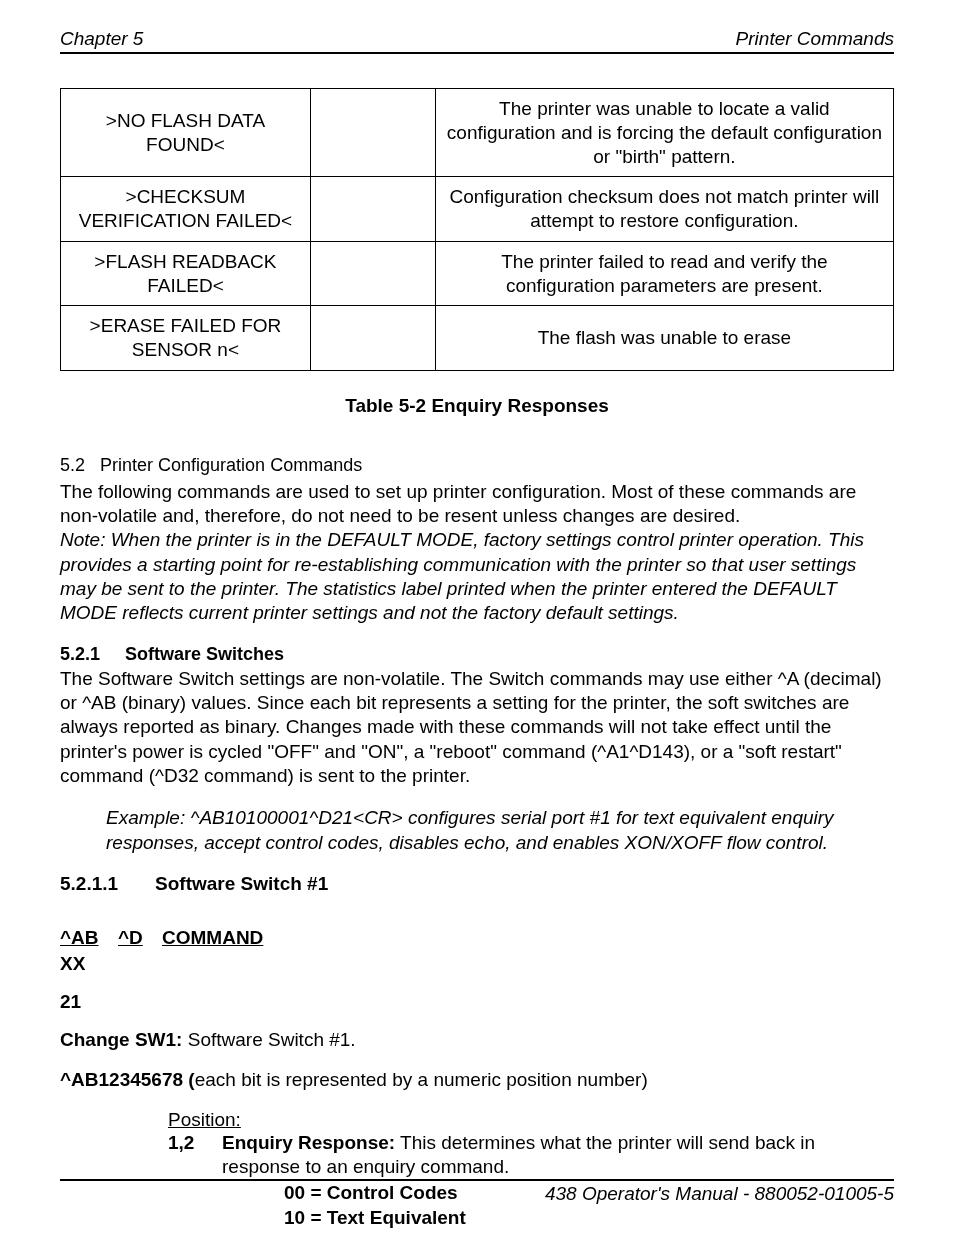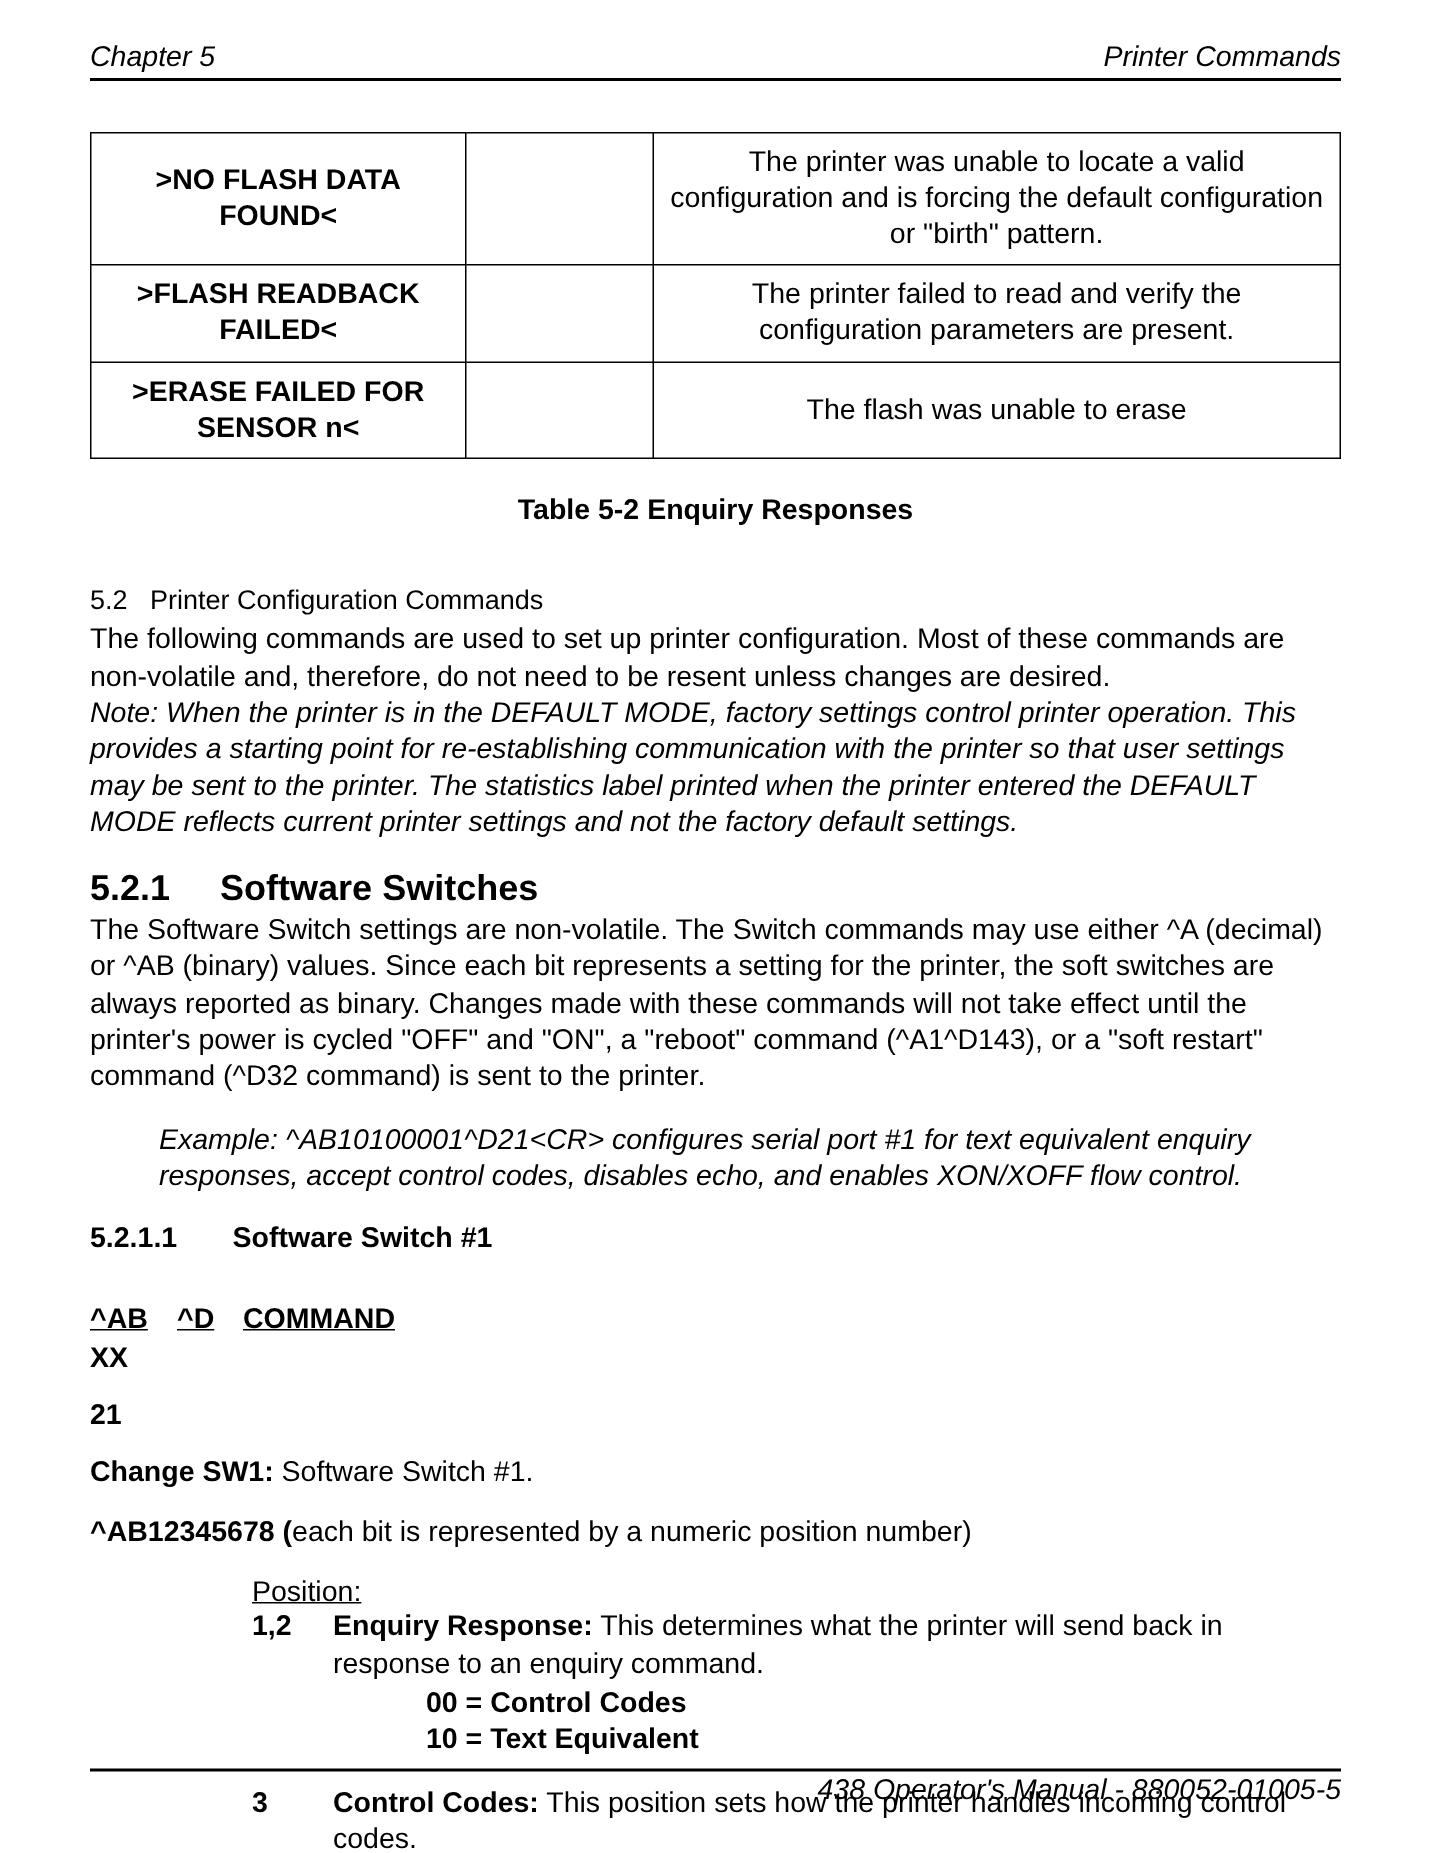--- a/index.html
+++ b/index.html
@@ -32,36 +32,36 @@
     margin-bottom: 24px;
   }
   table.enq td {
     border: 1px solid #000;
     padding: 8px 10px;
     text-align: center;
     vertical-align: middle;
     font-size: 19px;
     line-height: 1.25;
   }
-  table.enq td.col1 { width: 30%; font-weight: bold; }
+  table.enq td.col1 { width: 30%; }
   table.enq td.col2 { width: 15%; }
   table.enq td.col3 { width: 55%; }
   .table-caption {
     text-align: center;
     font-weight: bold;
     font-size: 19px;
     margin-bottom: 38px;
   }
   h2.section {
     font-size: 18px;
     font-weight: normal;
     margin: 0 0 4px 0;
   }
   h3.subsection {
-    font-size: 24px;
+    font-size: 18px;
     font-weight: bold;
     margin: 0 0 2px 0;
   }
   .para {
     font-size: 19px;
     line-height: 1.28;
     margin: 0 0 18px 0;
   }
   .italic { font-style: italic; }
   .example {
@@ -127,20 +127,25 @@
   </div>
 
   <table class="enq">
     <tbody>
         <tr>
       <td class="col1">&gt;NO FLASH DATA FOUND&lt;</td>
       <td class="col2"></td>
       <td class="col3">The printer was unable to locate a valid configuration and is forcing the default configuration or "birth" pattern.</td>
     </tr>
     <tr>
+      <td class="col1">&gt;CHECKSUM VERIFICATION FAILED&lt;</td>
+      <td class="col2"></td>
+      <td class="col3">Configuration checksum does not match printer will attempt to restore configuration.</td>
+    </tr>
+    <tr>
       <td class="col1">&gt;FLASH READBACK FAILED&lt;</td>
       <td class="col2"></td>
       <td class="col3">The printer failed to read and verify the configuration parameters are present.</td>
     </tr>
     <tr>
       <td class="col1">&gt;ERASE FAILED FOR SENSOR n&lt;</td>
       <td class="col2"></td>
       <td class="col3">The flash was unable to erase</td>
     </tr>
   </tbody>

